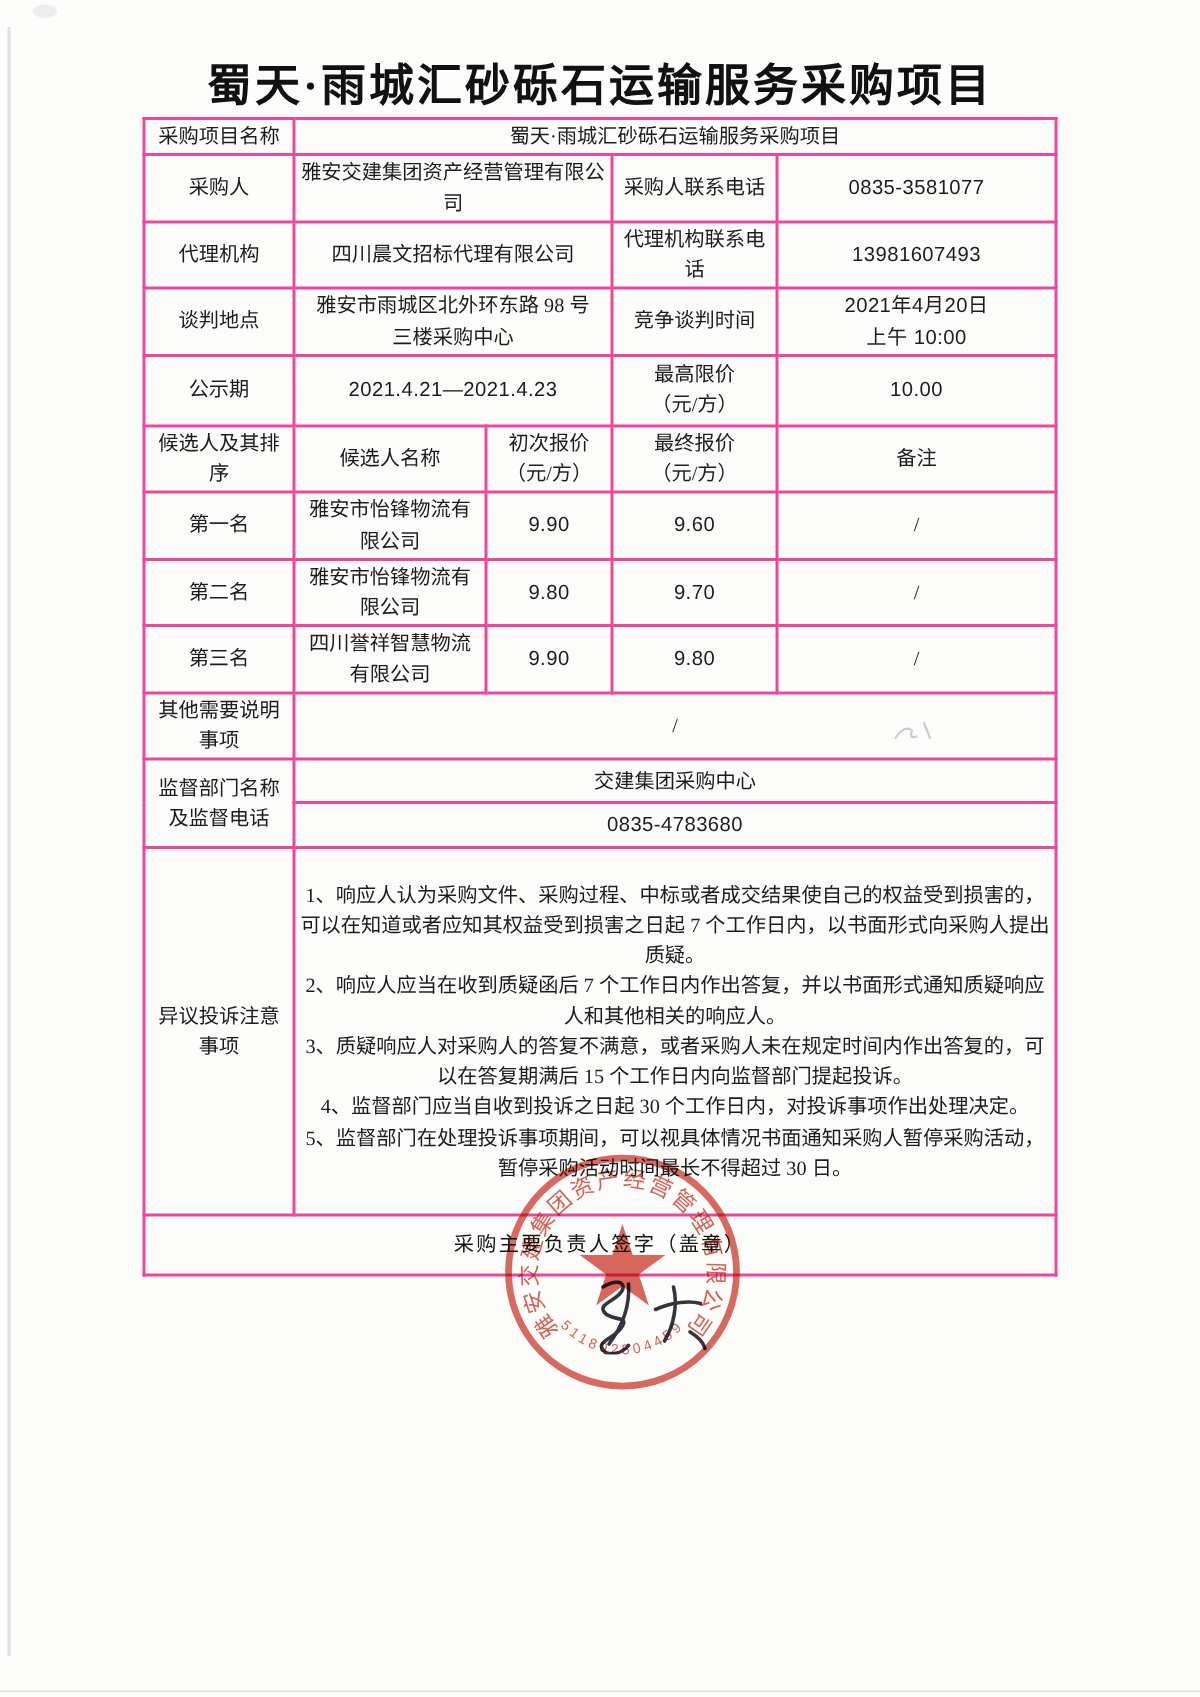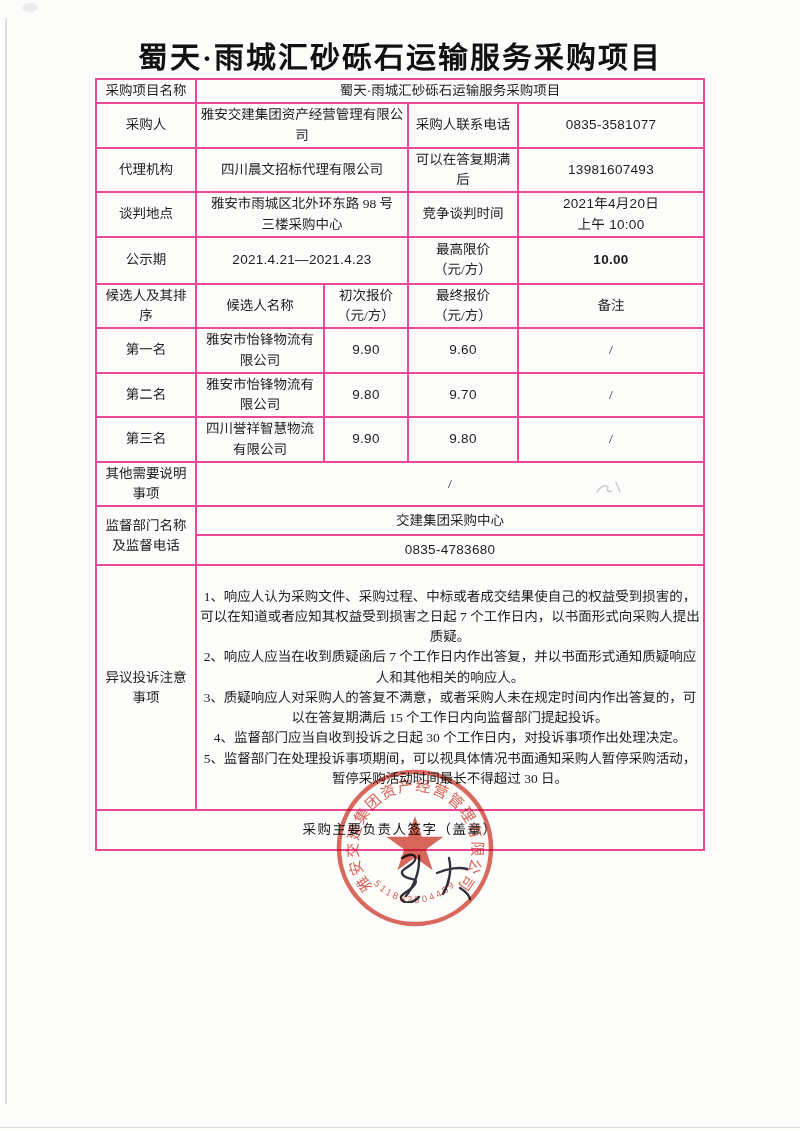--- a/index.html
+++ b/index.html
@@ -30,21 +30,21 @@
   table.main td{
     border:2px solid #ec4899;
     text-align:center;vertical-align:middle;
     font-size:13.5px;line-height:1.5;
     padding:1px 3px;
     word-break:break-all;
   }
   .lbl{font-size:13px;padding:1px 2px;}
   .num{font-family:"Liberation Sans","DejaVu Sans",sans-serif;font-size:15px;letter-spacing:.3px;}
   .leftpad{text-align:left;padding-left:12px;}
-  .pricepad{text-align:left;padding-left:38px;font-weight:bold;}
+  .pricepad{text-align:left;padding-left:38px;}
   .name-hdr{text-align:left;padding-left:8px;}
   .two-line span{display:block;}
   .notice-lbl{vertical-align:top;padding-top:7px;}
   .notice-cell{
     text-align:left;vertical-align:top;
     padding:6px 6px 4px 10px;
     font-size:13.5px;line-height:22px;
   }
   .notice-cell p{margin:0;}
   .slash{font-size:15px;}
@@ -88,21 +88,21 @@
     <tr style="height:25px">
       <td class="lbl">采购人</td>
       <td colspan="2">雅安交建集团资产经营管理有限公司</td>
       <td class="lbl">采购人联系电话</td>
       <td class="num leftpad">0835-3581077</td>
     </tr>
 
     <tr style="height:41px">
       <td class="lbl">代理机构</td>
       <td colspan="2">四川晨文招标代理有限公司</td>
-      <td class="lbl">可以在答复期满后</td>
+      <td class="lbl">代理机构联系电话</td>
       <td class="num leftpad">13981607493</td>
     </tr>
 
     <tr style="height:42px">
       <td class="lbl">谈判地点</td>
       <td colspan="2" class="two-line">
         <span>雅安市雨城区北外环东路 98 号</span>
         <span>三楼采购中心</span>
       </td>
       <td class="lbl">竞争谈判时间</td>

